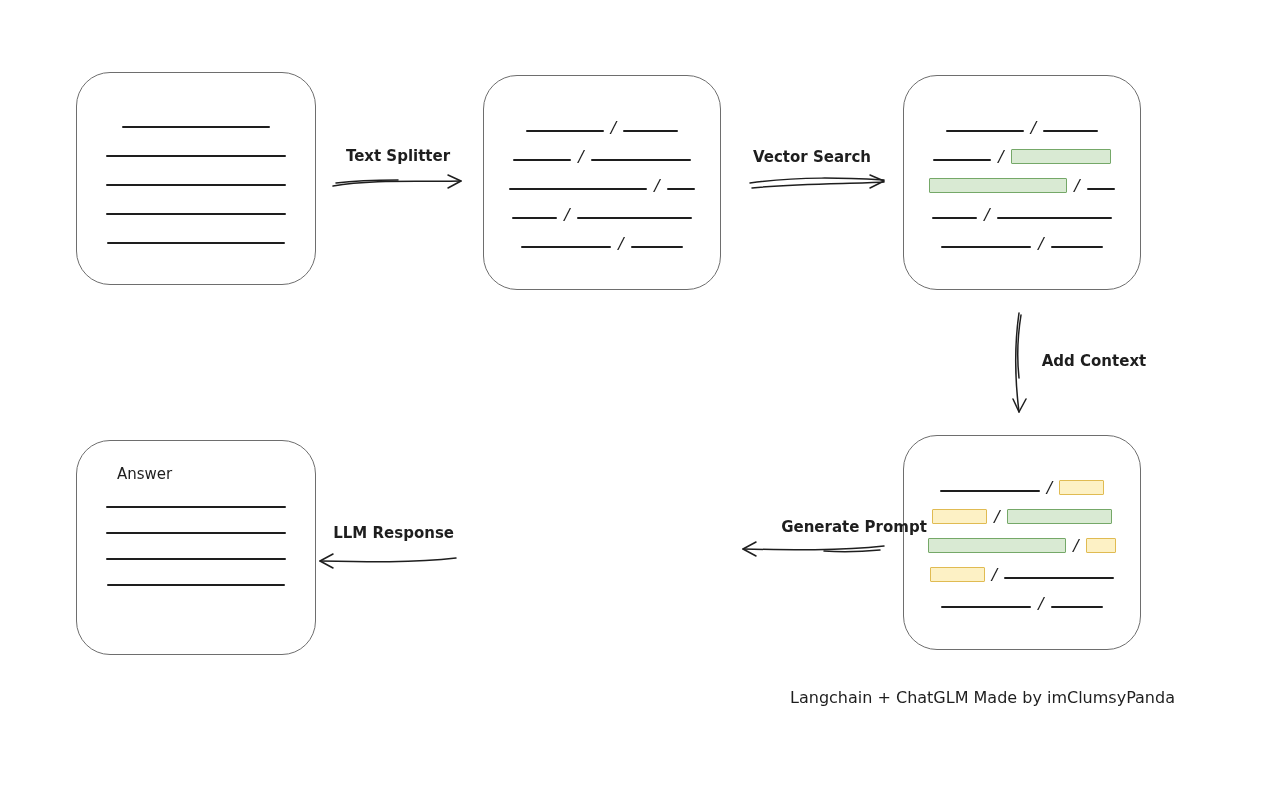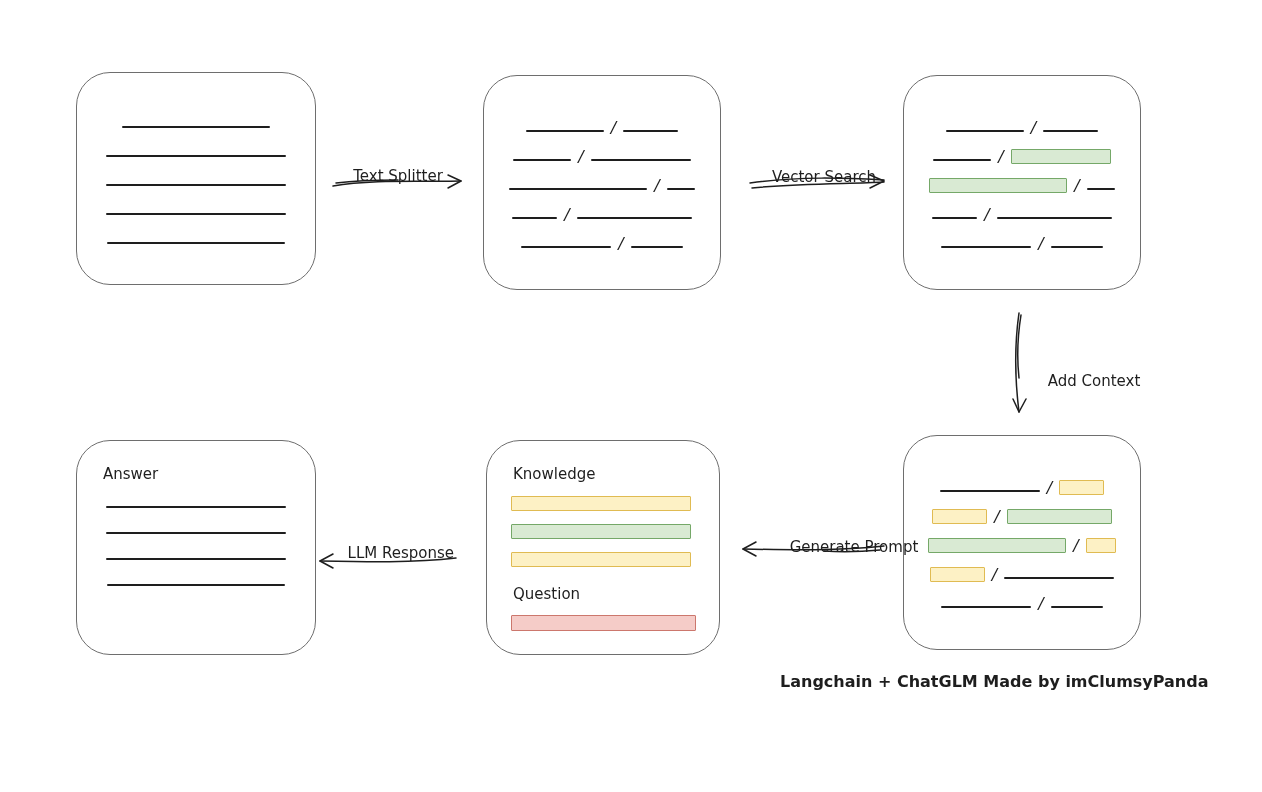--- a/index.html
+++ b/index.html
@@ -48,33 +48,32 @@
 
   .rows--tight .seg-row{ height:26px; }
 
   .rows--bars{ padding-left:24px; }
   .rows--bars .seg-row{ height:28px; align-items:center; justify-content:flex-start; padding:0; }
   .rows--bars .seg{ margin-bottom:0; }
 
   .box-heading{
     font-size:15px;
     font-weight:500;
-    margin-left:26px;
+    margin-left:40px;
     margin-bottom:6px;
   }
   .box-heading.second{ margin-top:12px; }
 
   .arrow-label{
     position:absolute;
     font-size:15px;
-    font-weight:400;
+    font-weight:700;
     color:var(--stroke);
     text-align:center;
     white-space:nowrap;
-    margin-top:20px;
   }
   .arrow-label.left-align{ text-align:center; }
 
   .caption{
     position:absolute;
     font-size:16px;
     font-weight:500;
     color:var(--stroke);
     text-align:center;
     white-space:nowrap;
@@ -215,60 +214,40 @@
           <span class="seg line" style="width: 110px;"></span>
         </div>
         <div class="seg-row">
           <span class="seg line" style="width: 90px;"></span>
           <span class="slash">/</span>
           <span class="seg line" style="width: 52px;"></span>
         </div>
       </div>
   </div>
 
-  <div class="box top" style="left:486px; top:440px; width:234px; height:215px;">
-    <div class="box-heading">Knowledge</div>
-    <div class="rows rows--bars">
-        <div class="seg-row">
-          <span class="seg yellow" style="width: 180px;"></span>
-        </div>
-        <div class="seg-row">
-          <span class="seg green" style="width: 180px;"></span>
-        </div>
-        <div class="seg-row">
-          <span class="seg yellow" style="width: 180px;"></span>
-        </div>
-      </div>
-    <div class="box-heading second">Question</div>
-    <div class="rows rows--bars">
-        <div class="seg-row">
-          <span class="seg red" style="width: 185px;"></span>
-        </div>
-      </div>
-  </div>
 
   <div class="box top" style="left:76px; top:440px; width:240px; height:215px;">
     <div class="box-heading">Answer</div>
     <div class="rows rows--tight">
         <div class="seg-row">
           <span class="seg line" style="width: 180px;"></span>
         </div>
         <div class="seg-row">
           <span class="seg line" style="width: 180px;"></span>
         </div>
         <div class="seg-row">
           <span class="seg line" style="width: 180px;"></span>
         </div>
         <div class="seg-row">
           <span class="seg line" style="width: 178px;"></span>
         </div>
       </div>
   </div>
 
   <div class="arrow-label" style="left:338px; top:147px; width:120px;">Text Splitter</div>
-  <div class="arrow-label" style="left:748px; top:148px; width:128px;text-align:right;">Vector Search</div>
+  <div class="arrow-label" style="left:748px; top:148px; width:128px;">Vector Search</div>
   <div class="arrow-label left-align" style="left:1034px; top:352px; width:120px;">Add Context</div>
   <div class="arrow-label" style="left:780px; top:518px; width:148px;">Generate Prompt</div>
   <div class="arrow-label" style="left:332px; top:524px; width:122px;text-align:right;">LLM Response</div>
 
-  <div class="caption" style="left:780px; top:672px; width:405px;font-weight:bold;">Langchain + ChatGLM Made by imClumsyPanda</div>
+  <div class="caption" style="left:780px; top:688px; width:405px;">Langchain + ChatGLM Made by imClumsyPanda</div>
 
 </div>
 
 </body></html>

